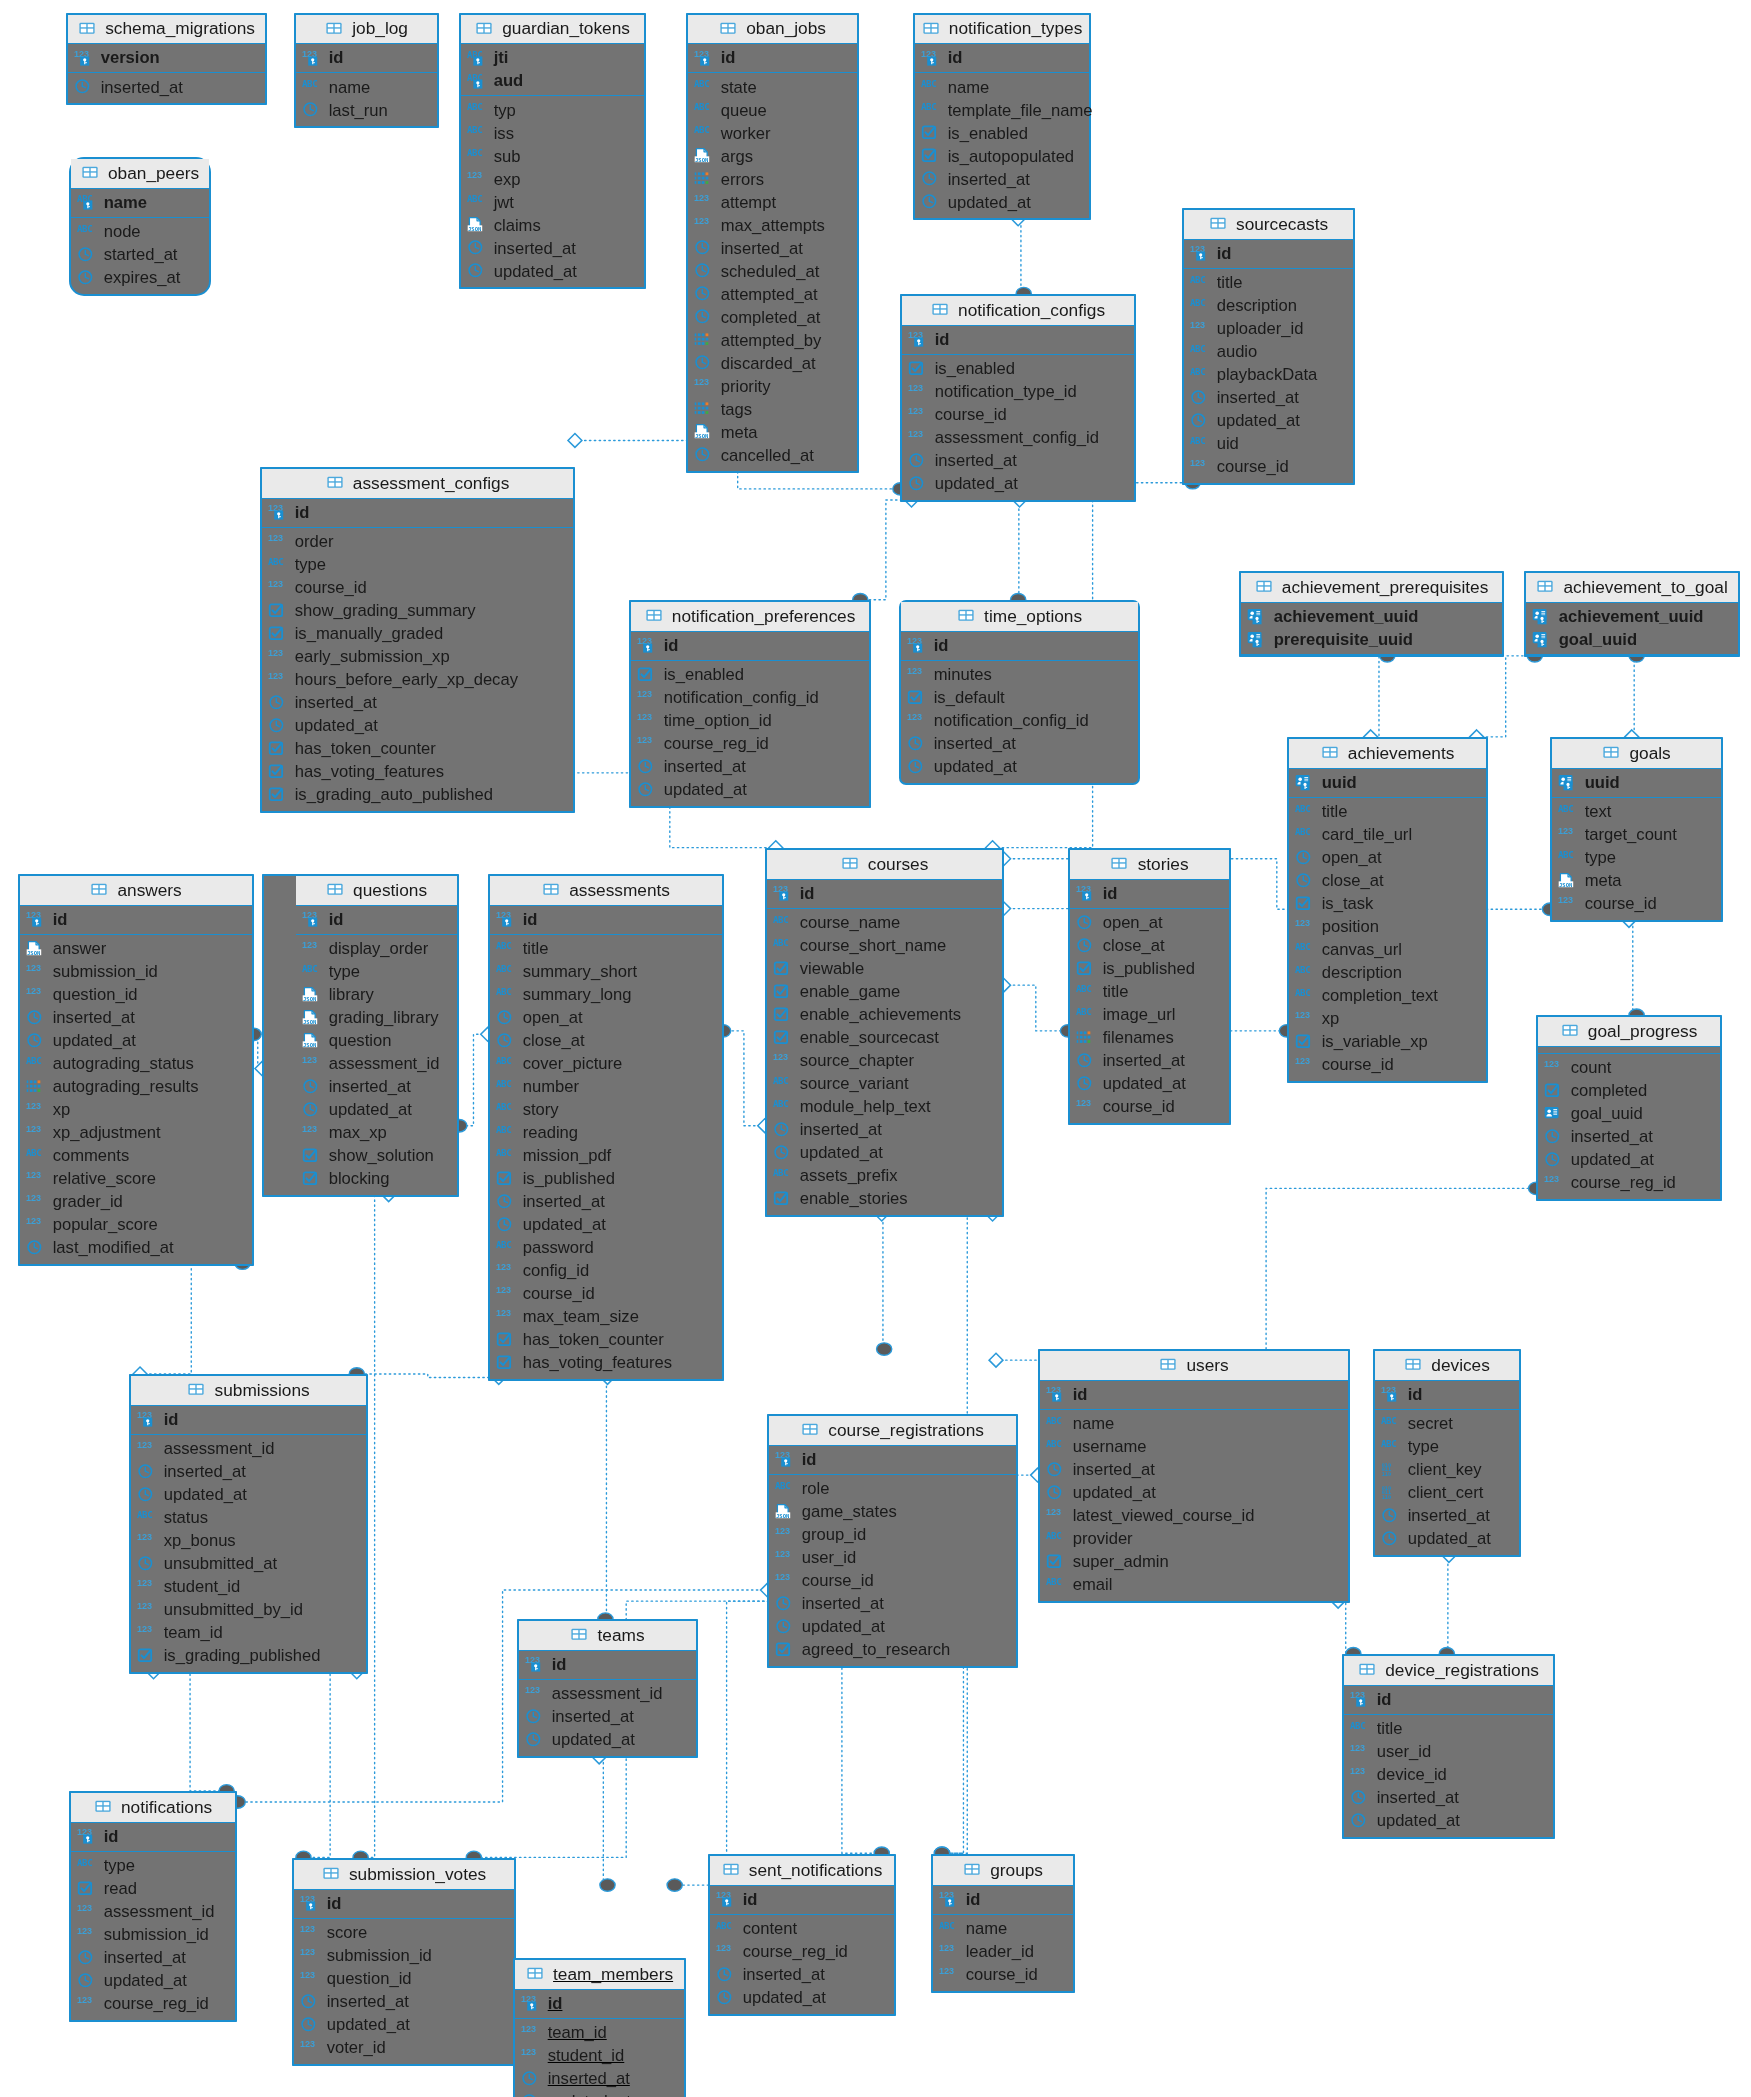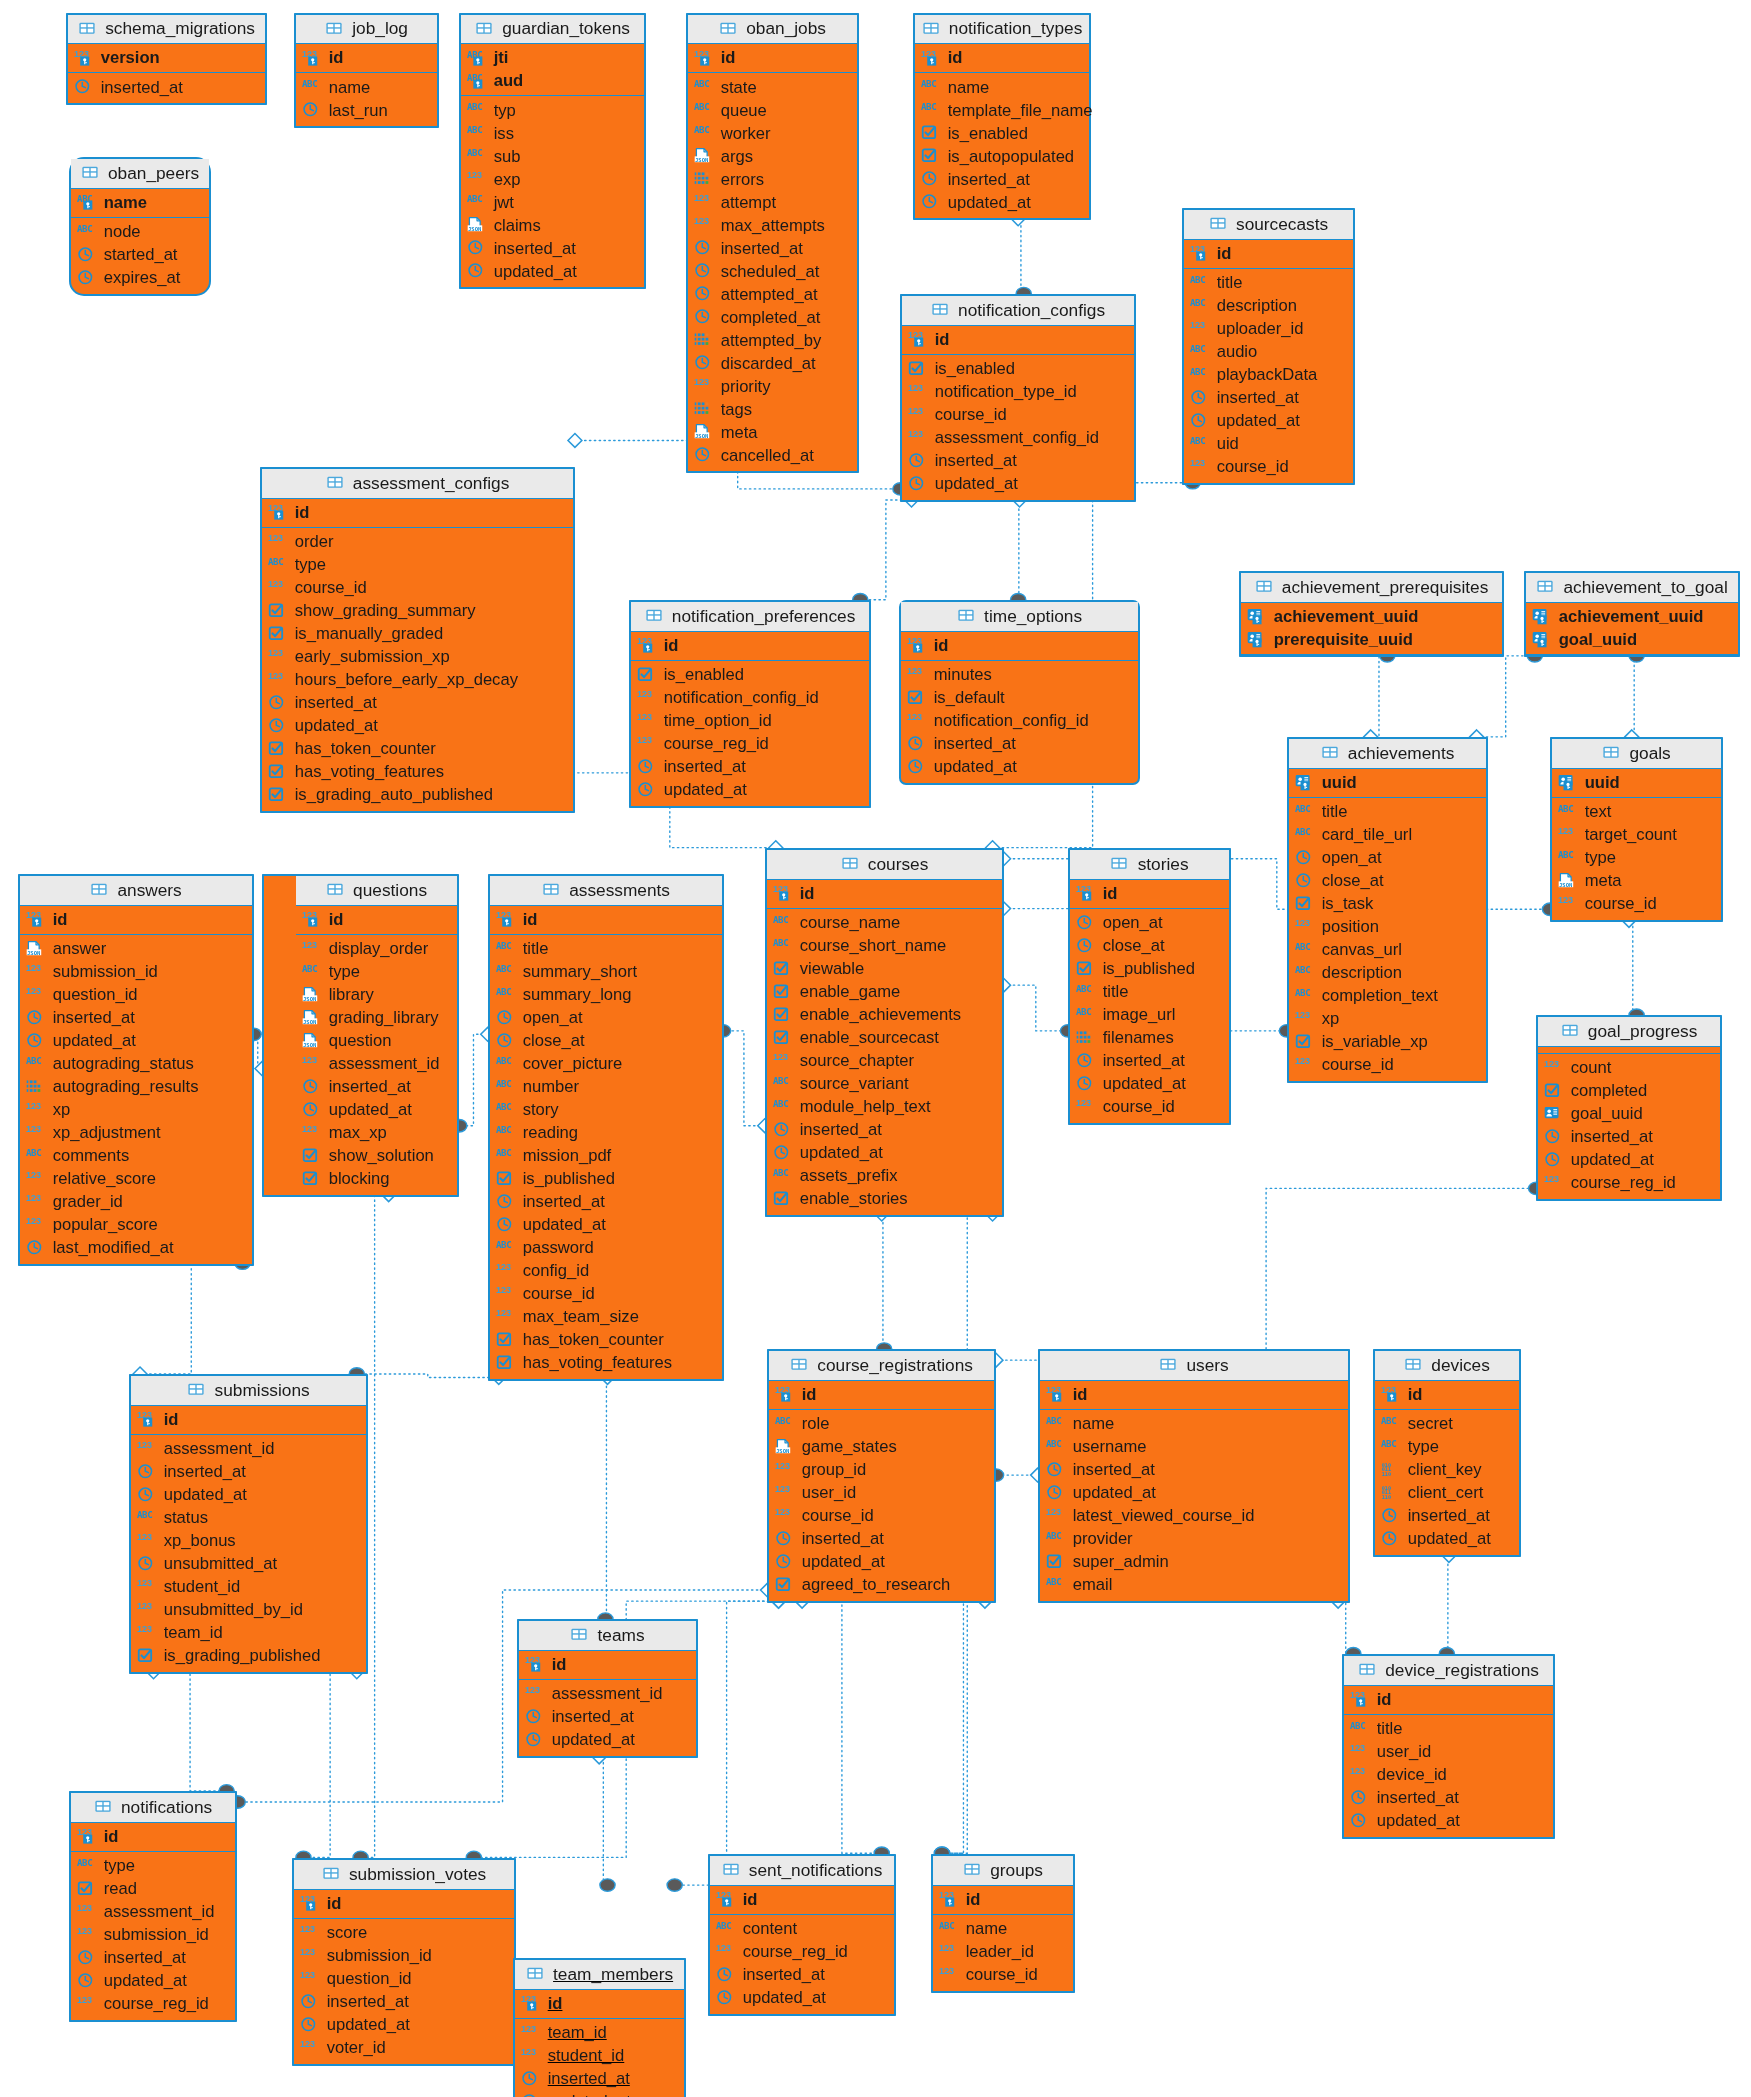--- a/index.html
+++ b/index.html
@@ -19,21 +19,21 @@
     position: absolute;
     left: 0; top: 0;
     width: 1751px; height: 2097px;
     pointer-events: none;
     z-index: 1;
   }
   .entity {
     position: absolute;
     z-index: 5;
     border: 2.1px solid #1a8fd1;
-    background: #f97316;
+    background: #737373;
     border-radius: 0.7px;
   }
   .ent-head {
     background: #eaeaea;
     border-bottom: 1.4px solid #1a8fd1;
     text-align: center;
     padding: 3.5px 9.7px 4.2px 9.7px;
     font-size: 17.3px;
     color: #1a1a1a;
     white-space: nowrap;
@@ -2420,21 +2420,21 @@
           <span class="ic">
             <svg width="16.6" height="16.6" viewBox="0 0 24 24" xmlns="http://www.w3.org/2000/svg">
               <rect x="2.5" y="3.5" width="18" height="17" rx="2.5" fill="none" stroke="#1a8fd1" stroke-width="2.6"></rect>
               <path d="M6.5 12.2 L10.2 16 L19.5 4.8" fill="none" stroke="#1a8fd1" stroke-width="3" stroke-linecap="round" stroke-linejoin="round"></path>
             </svg>
           </span>
           <span class="lbl">is_grading_published</span>
         </div>
       </div>
     </div>
-    <div class="entity" style="left: 767px; top: 1349px; width: 229px;">
+    <div class="entity" style="left: 767px; top: 1414px; width: 251px;">
       <div class="ent-head">
         <span class="ic">
           <svg width="18" height="16.6" viewBox="0 0 26 24" xmlns="http://www.w3.org/2000/svg">
             <rect x="2" y="4" width="22" height="16" rx="2" fill="#4aa8dd"></rect>
             <rect x="4" y="6" width="8" height="4.5" fill="#fff"></rect>
             <rect x="14" y="6" width="8" height="4.5" fill="#fff"></rect>
             <rect x="4" y="12.5" width="8" height="5.5" fill="#fff"></rect>
             <rect x="14" y="12.5" width="8" height="5.5" fill="#fff"></rect>
           </svg>
         </span>

